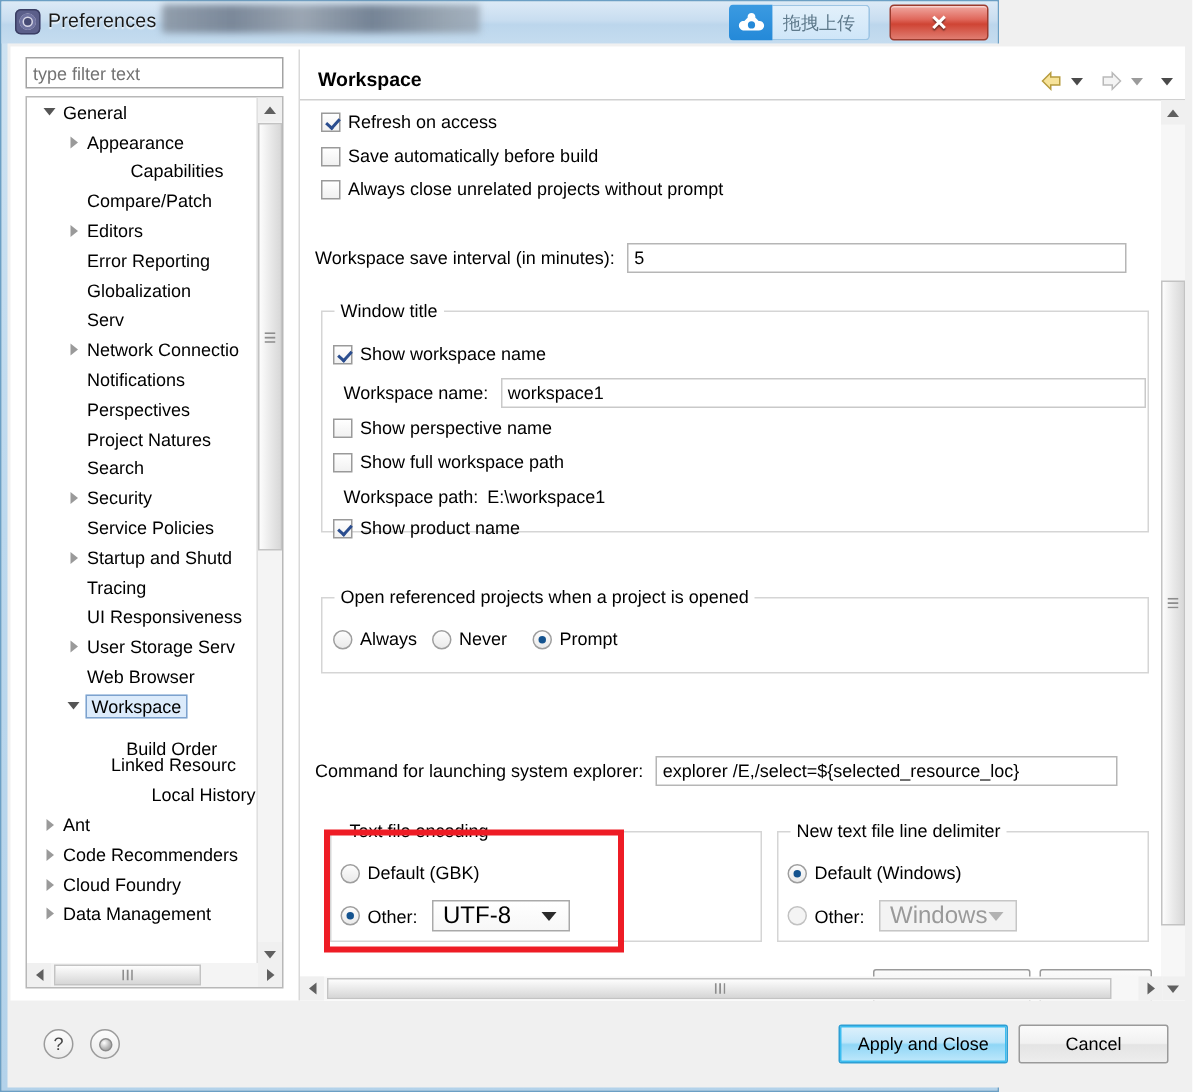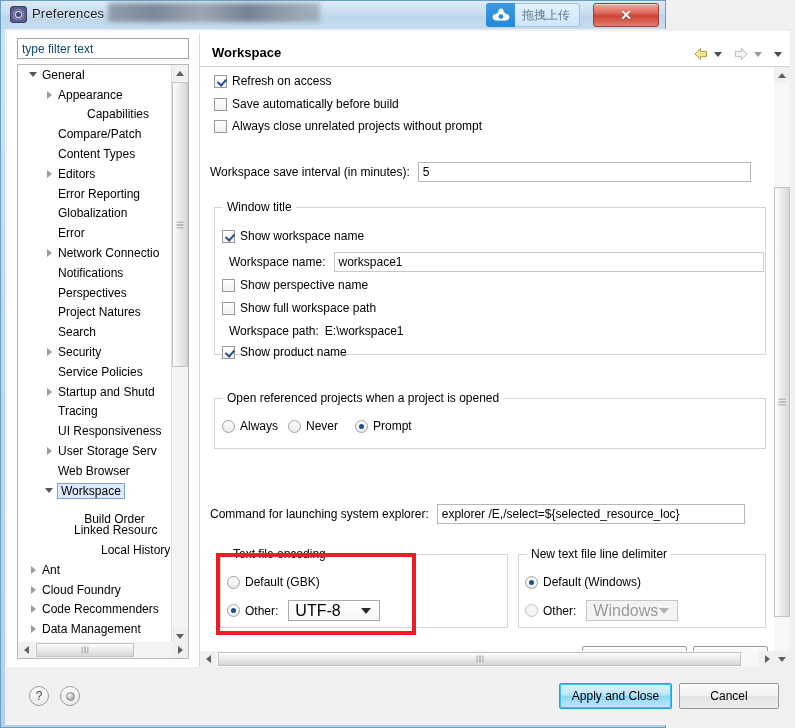--- a/index.html
+++ b/index.html
@@ -147,21 +147,21 @@
   
   .filter-box {
     position: absolute;
     left: 10px; top: 7px;
     width: 172px; height: 21px;
     box-sizing: border-box;
     border: 1px solid #a3a3a3;
     background: #ffffff;
     padding: 2px 4px;
     font-size: 12px;
-    color: #0c4a6e;
+    color: #737373;
     display: flex; align-items: center;
   }
   .tree-panel {
     position: absolute;
     left: 10px; top: 33px;
     width: 172px; height: 595px;
     box-sizing: border-box;
     border: 1px solid #b8b8b8;
     background: #ffffff;
     overflow: hidden;
@@ -534,38 +534,34 @@
               </div>
               <div class="tree-item" style="padding-left: 26px; gap: 29px;">
                 <span class="tw "></span>
                 <span class="tree-label">Capabilities</span>
               </div>
               <div class="tree-item" style="padding-left: 26px;">
                 <span class="tw "></span>
                 <span class="tree-label">Compare/Patch</span>
               </div>
               <div class="tree-item" style="padding-left: 26px;">
-                <span class="tw "></span>
-                <span class="tree-label">Content Types</span>
-              </div>
-              <div class="tree-item" style="padding-left: 26px;">
                 <span class="tw collapsed"></span>
                 <span class="tree-label">Editors</span>
               </div>
               <div class="tree-item" style="padding-left: 26px;">
                 <span class="tw "></span>
                 <span class="tree-label">Error Reporting</span>
               </div>
               <div class="tree-item" style="padding-left: 26px;">
                 <span class="tw "></span>
                 <span class="tree-label">Globalization</span>
               </div>
               <div class="tree-item" style="padding-left: 26px;">
                 <span class="tw "></span>
-                <span class="tree-label">Error</span>
+                <span class="tree-label">Serv</span>
               </div>
               <div class="tree-item" style="padding-left: 26px;">
                 <span class="tw collapsed"></span>
                 <span class="tree-label">Network Connectio</span>
               </div>
               <div class="tree-item" style="padding-left: 26px;">
                 <span class="tw "></span>
                 <span class="tree-label">Notifications</span>
               </div>
               <div class="tree-item" style="padding-left: 26px;">
@@ -623,25 +619,25 @@
               <div class="tree-item" style="padding-left: 42px; gap: 27px;">
                 <span class="tw "></span>
                 <span class="tree-label">Local History</span>
               </div>
               <div class="tree-item" style="padding-left: 10px;">
                 <span class="tw collapsed"></span>
                 <span class="tree-label">Ant</span>
               </div>
               <div class="tree-item" style="padding-left: 10px;">
                 <span class="tw collapsed"></span>
+                <span class="tree-label">Code Recommenders</span>
+              </div>
+              <div class="tree-item" style="padding-left: 10px;">
+                <span class="tw collapsed"></span>
                 <span class="tree-label">Cloud Foundry</span>
-              </div>
-              <div class="tree-item" style="padding-left: 10px;">
-                <span class="tw collapsed"></span>
-                <span class="tree-label">Code Recommenders</span>
               </div>
               <div class="tree-item" style="padding-left: 10px;">
                 <span class="tw collapsed"></span>
                 <span class="tree-label">Data Management</span>
               </div>
             </div>
 
           <div class="tree-vsb">
             <div class="sb-arrow up">
                 <i></i>

